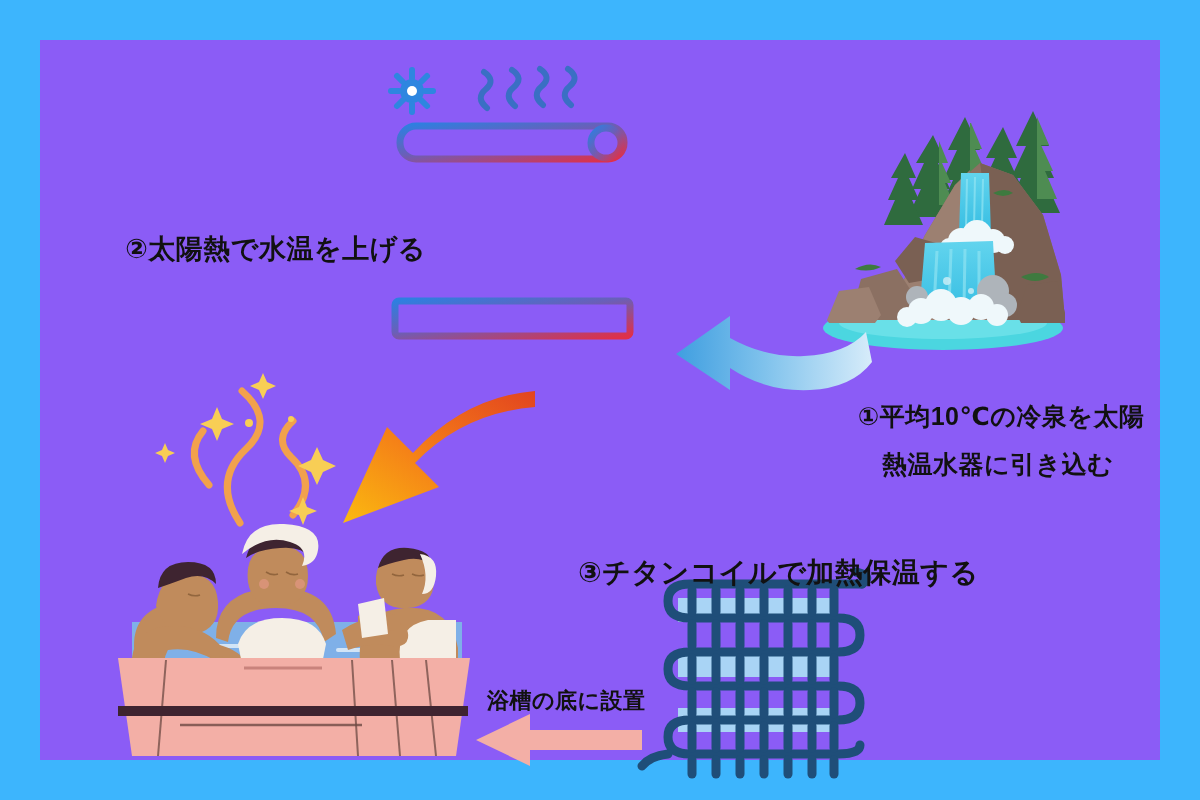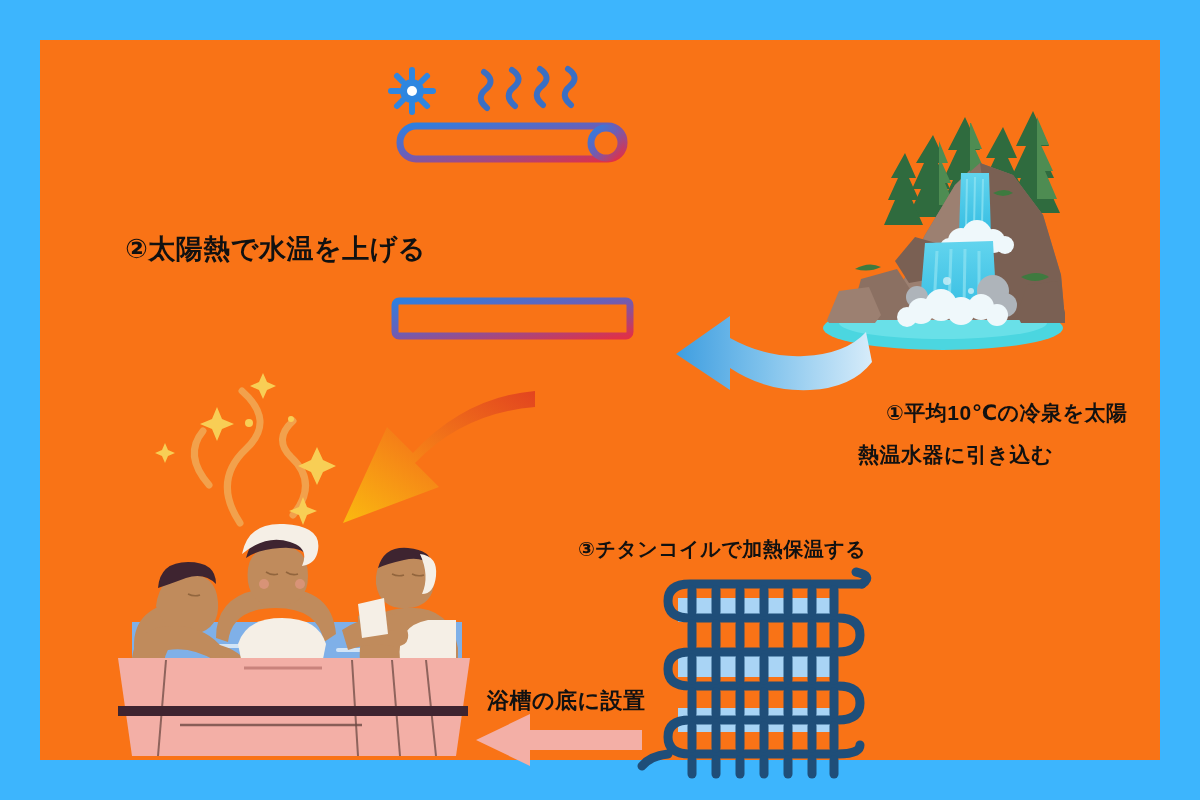--- a/index.html
+++ b/index.html
@@ -4,31 +4,31 @@
 <style>
   html,body{margin:0;padding:0;}
   body{
     width:1200px;height:800px;overflow:hidden;
     font-family:"Liberation Sans","DejaVu Sans",sans-serif;
     background:#3DB5FD;
   }
   #stage{position:relative;width:1200px;height:800px;}
   #canvas{
     position:absolute;left:40px;top:40px;
-    width:1120px;height:720px;background:#f97316;
+    width:1120px;height:720px;background:#8b5cf6;
   }
   .abs{position:absolute;}
   .jp-label{
     font-weight:bold;color:#111111;
     letter-spacing:0.5px;line-height:1.45;
     white-space:pre;
   }
   #label-step2{left:85px;top:190px;font-size:27px;}
   #label-step1{left:818px;top:358px;font-size:25px;}
-  #label-step3{left:538px;top:495px;font-size:20px;}
+  #label-step3{left:538px;top:513px;font-size:28px;}
   #label-bottom{left:447px;top:645px;font-size:22px;}
   svg{display:block;overflow:visible;}
 </style>
 </head>
 <body>
 
 <div id="stage">
   <div id="canvas">
 
     <div class="abs" style="left:340px;top:18px;">
@@ -369,22 +369,22 @@
 
     <div class="abs" style="left:432px;top:672px;">
       <svg width="170" height="56" viewBox="0 0 170 56">
         <path d="M170 18 L58 18 L58 2 L4 28 L58 54 L58 38 L170 38 Z" fill="#F3AFA6"></path>
       </svg>
     </div>
 
     <div class="abs jp-label" id="label-step2">②太陽熱で水温を上げる</div>
 
     <div class="abs" id="label-step1" style="font-size:25px;">
-      <div class="jp-label" style="font-size:21px;margin-left:28px;">①平均10℃の冷泉を太陽</div>
-      <div class="jp-label" style="font-size:21px;margin-top:12px;">熱温水器に引き込む</div>
+      <div class="jp-label" style="font-size:25px;">①平均10℃の冷泉を太陽</div>
+      <div class="jp-label" style="font-size:25px;margin-top:12px;margin-left:24px;">熱温水器に引き込む</div>
     </div>
 
     <div class="abs jp-label" id="label-step3">③チタンコイルで加熱保温する</div>
 
     <div class="abs jp-label" id="label-bottom">浴槽の底に設置</div>
 
   </div>
 </div>
 
 </body></html>

